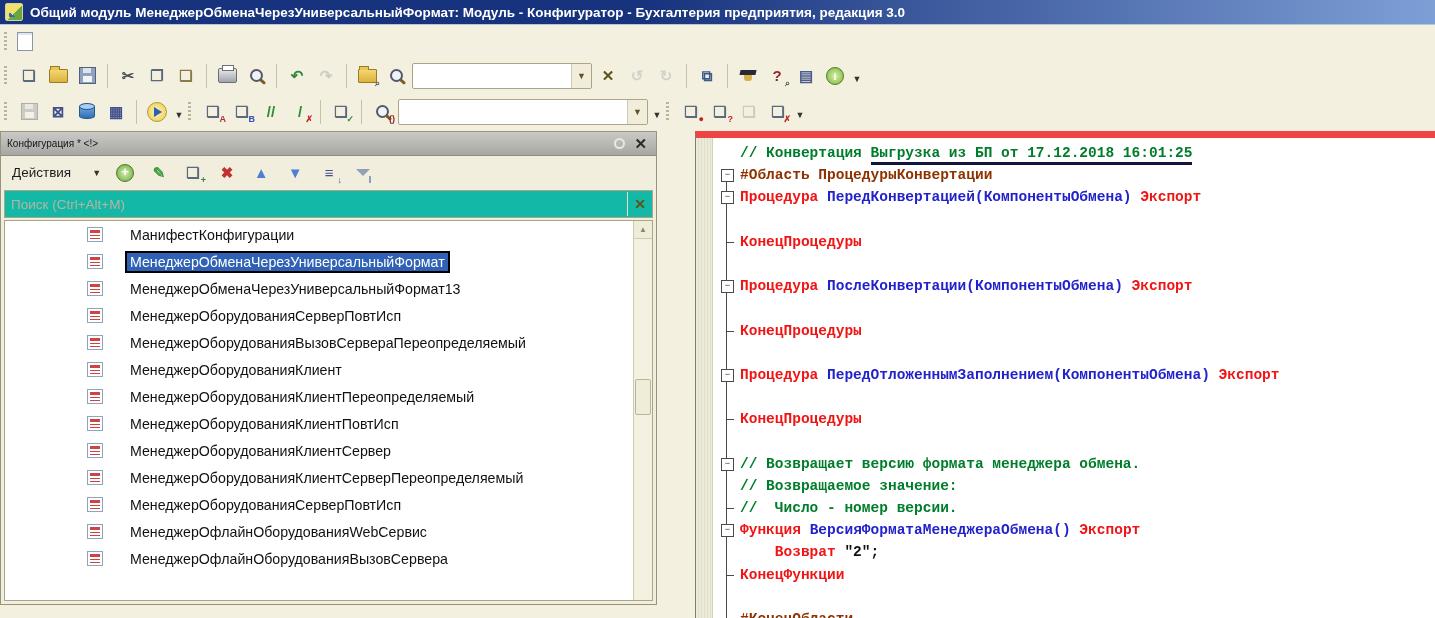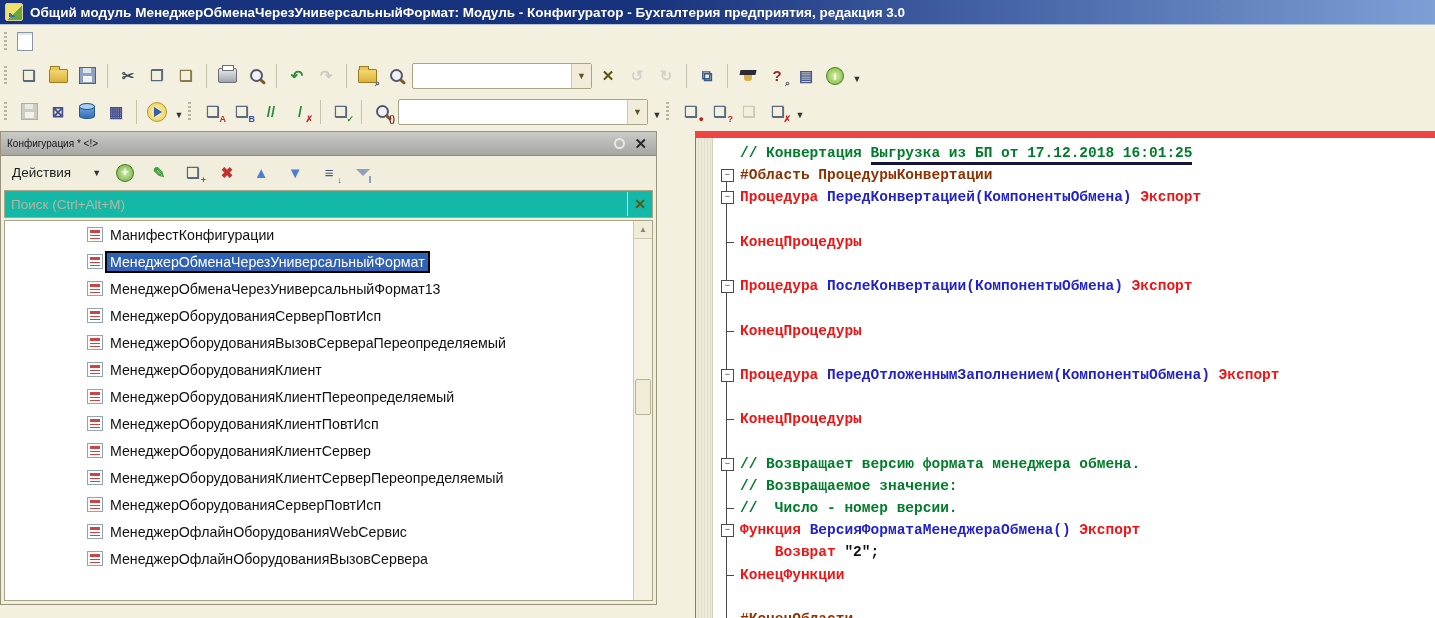--- a/index.html
+++ b/index.html
@@ -79,21 +79,21 @@
   .actbtn .dd{font-size:9px;color:#333;}
   .psearch{position:relative;height:26px;margin:1px 3px 0 3px;background:#14b8a6;border:1px solid #a9a585;
     display:flex;align-items:center;}
   .psearch input{flex:1;border:none;outline:none;font-size:13.5px;color:#333;padding:0 6px;
     font-family:"Liberation Sans",sans-serif;background:transparent;}
   .psearch input::placeholder{color:#b8b4a0;}
   .psx{width:24px;height:24px;display:flex;align-items:center;justify-content:center;font-weight:bold;
     color:#5c5314;font-size:14px;border-left:1px solid #e4e0c8;}
   .ptree{position:absolute;left:3px;right:3px;top:88px;bottom:3px;background:#fff;
     border:1px solid #a9a585;overflow:hidden;}
-  .trow{height:27px;display:flex;align-items:center;gap:4px;padding-left:82px;white-space:nowrap;}
+  .trow{height:27px;display:flex;align-items:center;gap:24px;padding-left:82px;white-space:nowrap;}
   .trow .lbl{font-size:14.2px;color:#111;padding:1px 3px;}
   .trow.sel .lbl{background:var(--sel,#2f62b5);color:#fff;outline:2px solid #000;}
   .mico{width:16px;height:15px;flex:none;background:#fff;border:1px solid #90a4bc;position:relative;box-sizing:border-box;}
   .mico::before{content:"";position:absolute;left:2px;top:2px;right:2px;height:3px;background:#c44;}
   .mico::after{content:"";position:absolute;left:2px;top:7px;right:2px;height:6px;
     background:repeating-linear-gradient(to bottom,#c44 0 1px,transparent 1px 3px);}
   .vscroll{position:absolute;right:0;top:0;bottom:0;width:18px;background:#f4f1e0;border-left:1px solid #cfcab0;}
   .vs-up{position:absolute;top:0;left:0;right:0;height:17px;background:#efecd8;border-bottom:1px solid #cfcab0;
     display:flex;align-items:center;justify-content:center;font-size:8px;color:#8a8674;}
   .vs-thumb{position:absolute;left:1px;right:1px;top:158px;height:34px;background:#efecd8;

